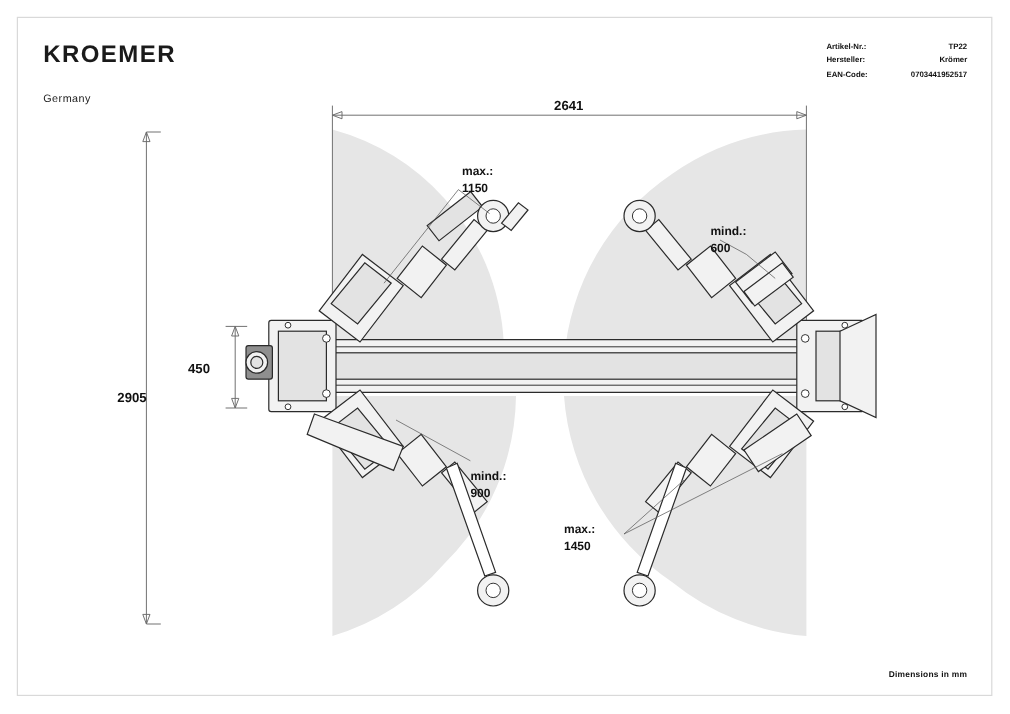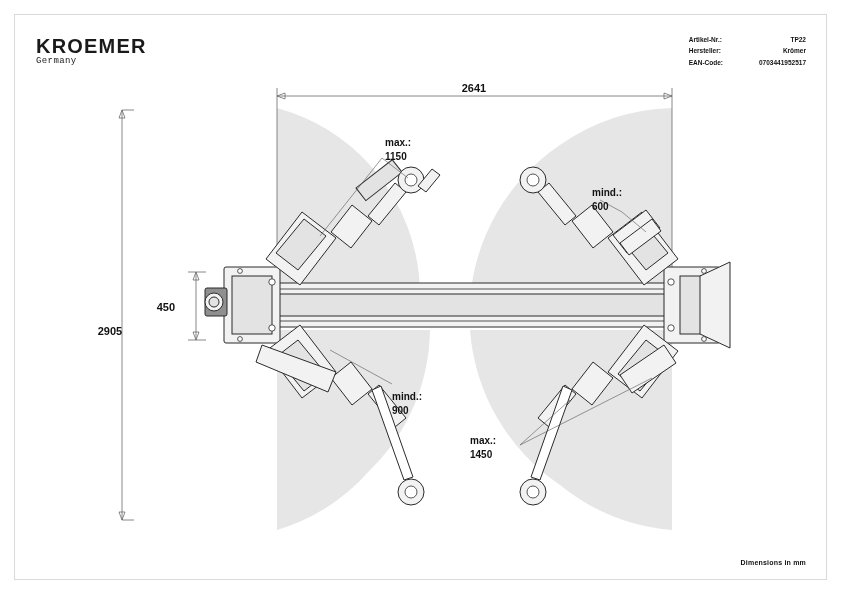--- a/index.html
+++ b/index.html
@@ -35,23 +35,22 @@
   .logo-main {
     font-size: 20px;
     font-weight: bold;
     letter-spacing: 1.2px;
     color: #1a1a1a;
     line-height: 1;
   }
   .logo-sub {
     font-size: 9px;
     color: #1a1a1a;
-    margin-top: 0;
+    margin-top: 21px;
     letter-spacing: 0.4px;
-    font-family: Liberation Mono, monospace;
   }
   
   .meta {
     position: absolute;
     right: 36px;
     top: 34px;
     font-size: 6.5px;
     color: #111;
     line-height: 1.75;
   }

